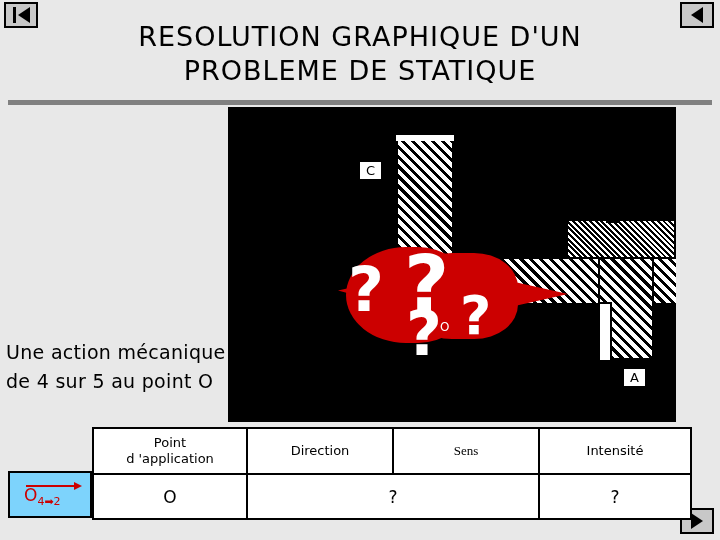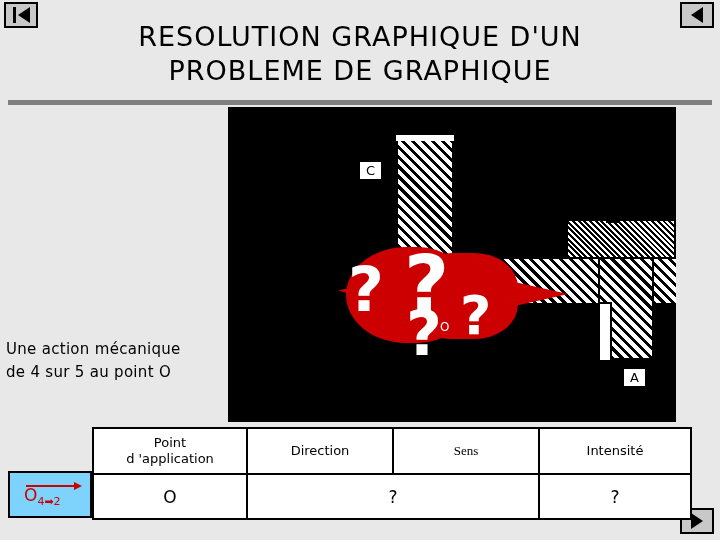--- a/index.html
+++ b/index.html
@@ -110,21 +110,21 @@
     font-weight: bold;
     font-family: "DejaVu Sans", sans-serif;
     line-height: 1;
   }
   
   .caption {
     position: absolute;
     left: 6px;
     top: 338px;
     width: 220px;
-    font-size: 15px;
+    font-size: 19px;
     color: #000;
     line-height: 1.5;
     letter-spacing: 0.3px;
   }
   
   .tbl {
     position: absolute;
     left: 92px;
     top: 427px;
     width: 590px;
@@ -188,21 +188,21 @@
   </div>
   <div class="nav-btn nav-prev">
     <div class="tri tri-left"></div>
   </div>
   <div class="nav-btn nav-next">
     <div class="tri tri-right"></div>
   </div>
 
   <div class="title">
     <div>RESOLUTION GRAPHIQUE D'UN</div>
-    <div>PROBLEME DE GRAPHIQUE</div>
+    <div>PROBLEME DE STATIQUE</div>
   </div>
   <div class="title-rule"></div>
 
   <div class="picture">
 
     <div class="bracket" style="left:160px; top:64px; width:110px; height:4px;"></div>
 
     <div class="hatch-v" style="left:168px; top:32px; width:58px; height:150px;"></div>
     <div class="bracket" style="left:168px; top:28px; width:58px; height:6px; background:#fff;"></div>
 

